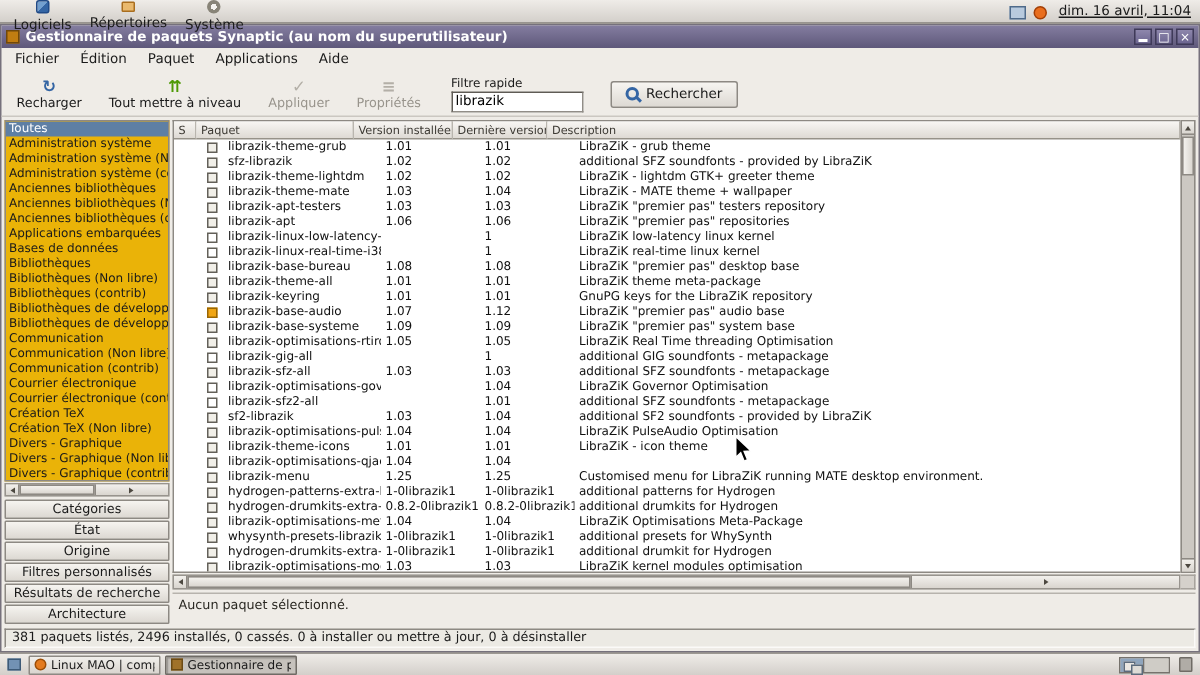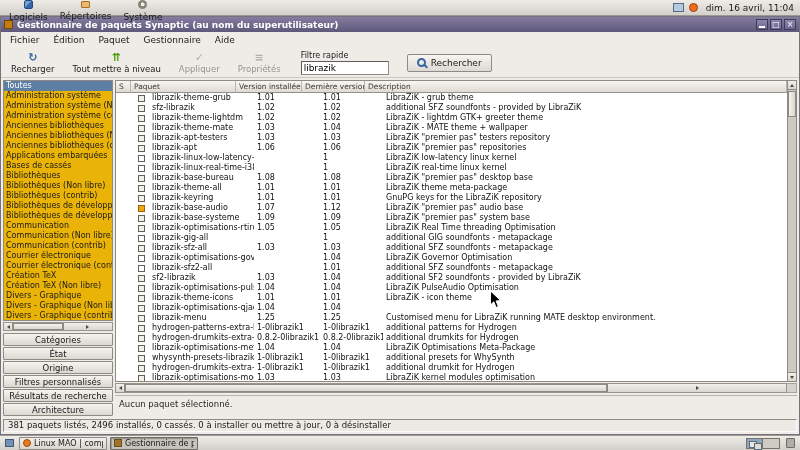--- a/index.html
+++ b/index.html
@@ -10,21 +10,21 @@
   
   .top-panel { position:absolute; top:0; left:0; right:0; height:16px; z-index:5;
     background:linear-gradient(#efece8,#d3cfca); border-bottom:1px solid #9c9892;
     display:flex; align-items:center; padding:0 3px; }
   .panel-menus { display:flex; height:100%; align-items:center; }
   .panel-menu { display:flex; align-items:center; gap:3px; padding:0 6px; height:100%;flex-direction:column; }
   .mi { width:9px; height:9px; display:inline-block; flex:0 0 auto; }
   .mi.v-applications { background:linear-gradient(135deg,#729fcf 50%,#3465a4 50%); border-radius:2px; border:1px solid #204a87; }
   .mi.v-folder { height:7px; background:#e9b96e; border:1px solid #a96e1f; border-radius:1px; margin-top:1px; }
   .mi.v-system { border-radius:50%; background:radial-gradient(circle at 50% 50%, #f4f2ee 0 2px, #888478 2px 5px); }
-  .panel-right { margin-left:auto; display:flex; align-items:flex-start; gap:5px; }
+  .panel-right { margin-left:auto; display:flex; align-items:flex-end; gap:5px;text-decoration:underline; }
   .tray-icon { display:inline-block; }
   .tray-icon.v-display { width:11px; height:9px; background:#b8cade; border:1px solid #4f6a8a; }
   .tray-icon.v-updates { width:9px; height:9px; background:#e96e1e; border:1px solid #a33f06; border-radius:50%; }
   .clock { padding:0 3px; white-space:nowrap; }
 
   
   .window { position:absolute; top:16px; left:0; width:800px; height:419px;
     background:#efece7; border:1px solid #76717c; display:flex; flex-direction:column; }
 
   .titlebar { flex:0 0 15px; background:linear-gradient(#847da0,#5e587a);
@@ -180,21 +180,21 @@
   </div>
 
   <div class="menubar">
 
       <span class="menu-item">Fichier</span>
 
       <span class="menu-item">Édition</span>
 
       <span class="menu-item">Paquet</span>
 
-      <span class="menu-item">Gestionnaire</span>
+      <span class="menu-item">Applications</span>
 
       <span class="menu-item">Aide</span>
     </div>
 
   <div class="toolbar">
     <span style="display:flex;gap:6px;">
 
         <span class="tbtn v-enabled">
           <span class="ticon v-reload"></span>
           <span>Recharger</span>
@@ -239,21 +239,21 @@
           <div class="cat-item">Administration système (contrib)</div>
 
           <div class="cat-item">Anciennes bibliothèques</div>
 
           <div class="cat-item">Anciennes bibliothèques (Non libre)</div>
 
           <div class="cat-item">Anciennes bibliothèques (contrib)</div>
 
           <div class="cat-item">Applications embarquées</div>
 
-          <div class="cat-item">Bases de cassés</div>
+          <div class="cat-item">Bases de données</div>
 
           <div class="cat-item">Bibliothèques</div>
 
           <div class="cat-item">Bibliothèques (Non libre)</div>
 
           <div class="cat-item">Bibliothèques (contrib)</div>
 
           <div class="cat-item">Bibliothèques de développement</div>
 
           <div class="cat-item">Bibliothèques de développement (Non libre)</div>

